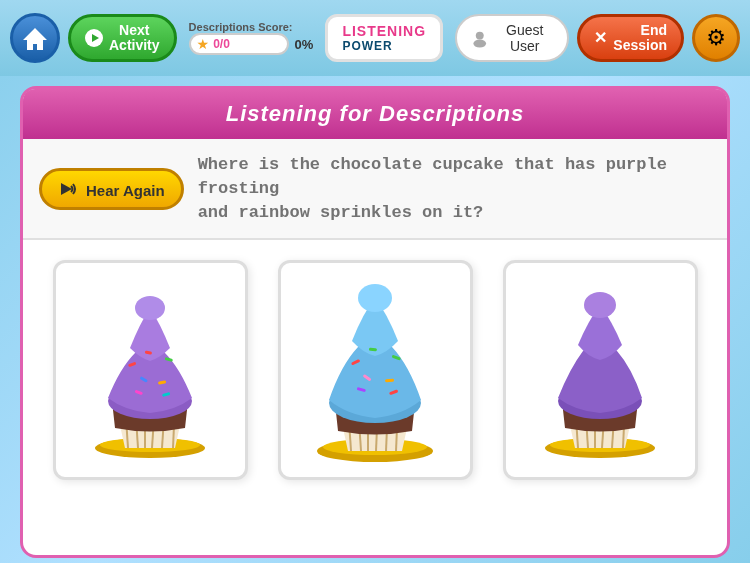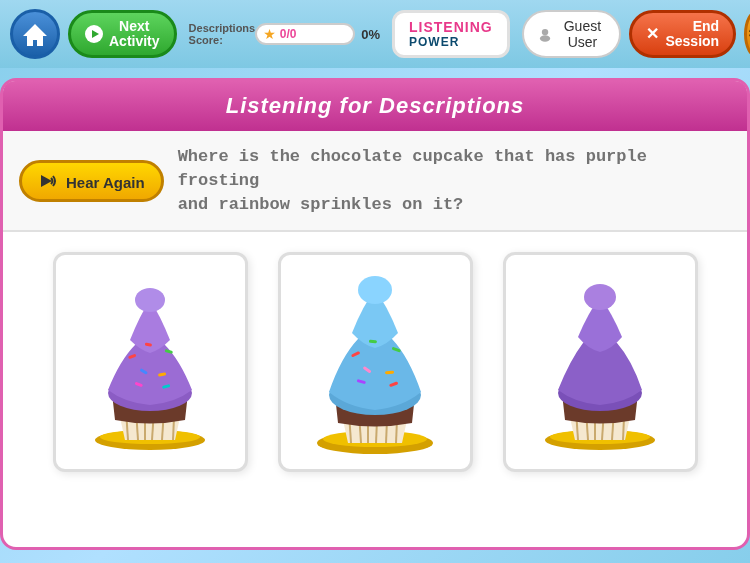--- a/index.html
+++ b/index.html
@@ -10,21 +10,21 @@
       font-family: Arial, sans-serif;
       background: linear-gradient(135deg, #87CEEB 0%, #B0E0FF 50%, #87CEEB 100%);
     }
 
     
     .header {
       display: flex;
       align-items: center;
       padding: 8px 10px;
       gap: 8px;
-      height: 68px;
+      height: 76px;
       background: linear-gradient(180deg, #a0d8f0 0%, #7ec8e3 100%);
     }
 
     .home-btn {
       width: 50px;
       height: 50px;
       border-radius: 50%;
       background: linear-gradient(180deg, #4a90d9 0%, #1a5fa8 100%);
       border: 3px solid #1a5fa8;
       display: flex;
@@ -44,22 +44,22 @@
       padding: 6px 14px;
       cursor: pointer;
       color: white;
       font-weight: bold;
       font-size: 14px;
       line-height: 1.2;
     }
 
     .score-section {
       display: flex;
-      flex-direction: row;
-      align-items: center;
+      flex-direction: column;
+      align-items: flex-start;
       margin-left: 4px;
     }
     .score-label {
       font-size: 11px;
       color: #555;
       font-weight: bold;
     }
     .score-bar-container {
       display: flex;
       align-items: center;
@@ -129,21 +129,21 @@
       border: 3px solid #c06800;
       display: flex;
       align-items: center;
       justify-content: center;
       cursor: pointer;
       font-size: 22px;
     }
 
     
     .main-content {
-      margin: 10px 0;
+      margin: 10px 20px;
       background: white;
       border-radius: 16px;
       border: 3px solid #e060b0;
       padding: 0 0 20px 0;
       height: 472px;
     }
 
     .activity-title {
       background: linear-gradient(180deg, #e060b0 0%, #c03090 100%);
       border-radius: 12px 12px 0 0;

